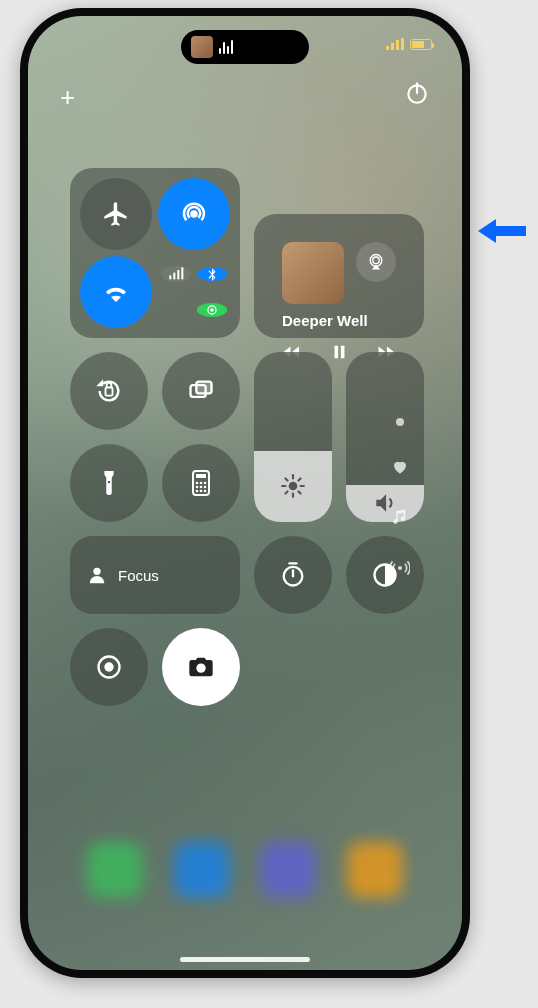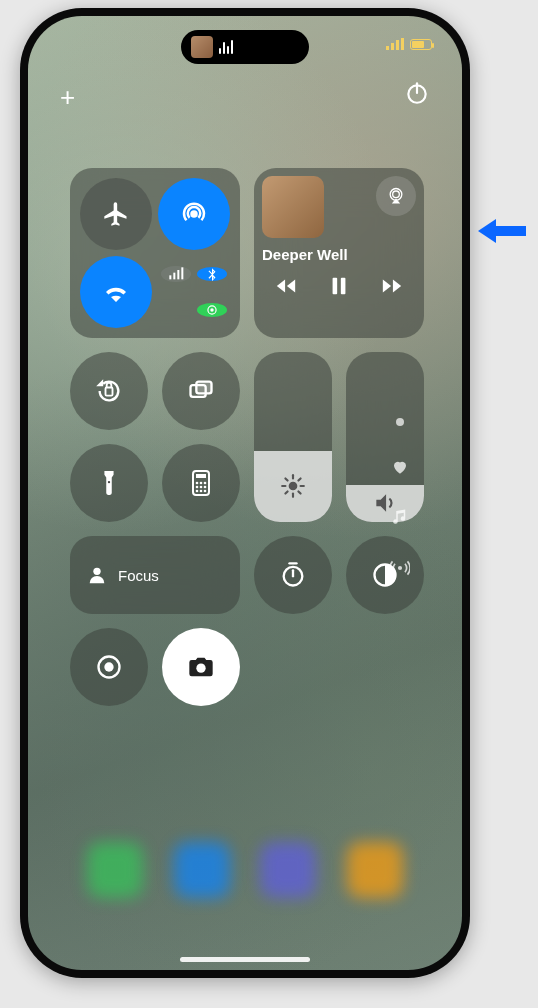--- a/index.html
+++ b/index.html
@@ -63,21 +63,21 @@
   }
 
   .module {
     background: rgba(60,65,60,.55);
     border-radius: 22px;
     backdrop-filter: blur(20px);
     position: relative;
     color:#fff;
   }
   .module.conn { grid-column: span 2; grid-row: span 2; padding:10px; display:grid; grid-template-columns:1fr 1fr; grid-template-rows:1fr 1fr; gap:6px;}
-  .module.media { grid-column: span 2; grid-row: span 2; padding:8px;}
+  .module.media { grid-column: span 2; grid-row: span 2; padding:28px;margin-top:46px;}
   .module.focus { grid-column: span 2; display:flex; align-items:center; padding:13px 16px; gap:10px;}
   .module.tall { grid-row: span 2; border-radius:26px; overflow:hidden; display:flex; flex-direction:column; justify-content:flex-end;}
 
   .round {
     width:100%; height:100%; border-radius:50%;
     display:flex; align-items:center; justify-content:center;
     background: rgba(80,85,80,.75);
   }
   .round.blue { background:#0a84ff; }
   .round-small{

